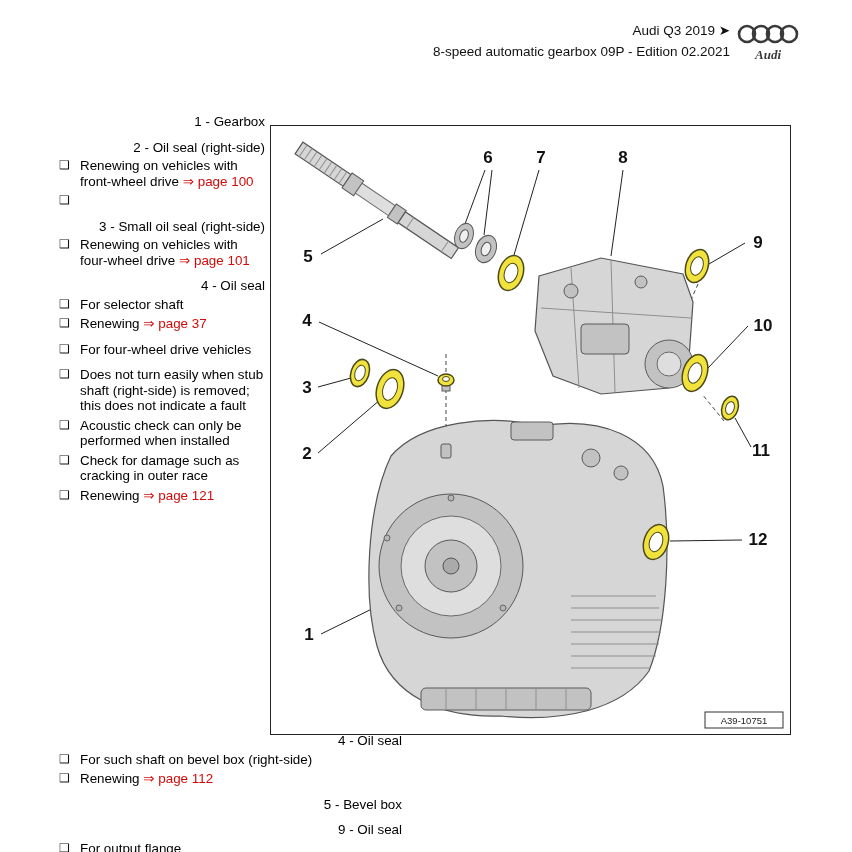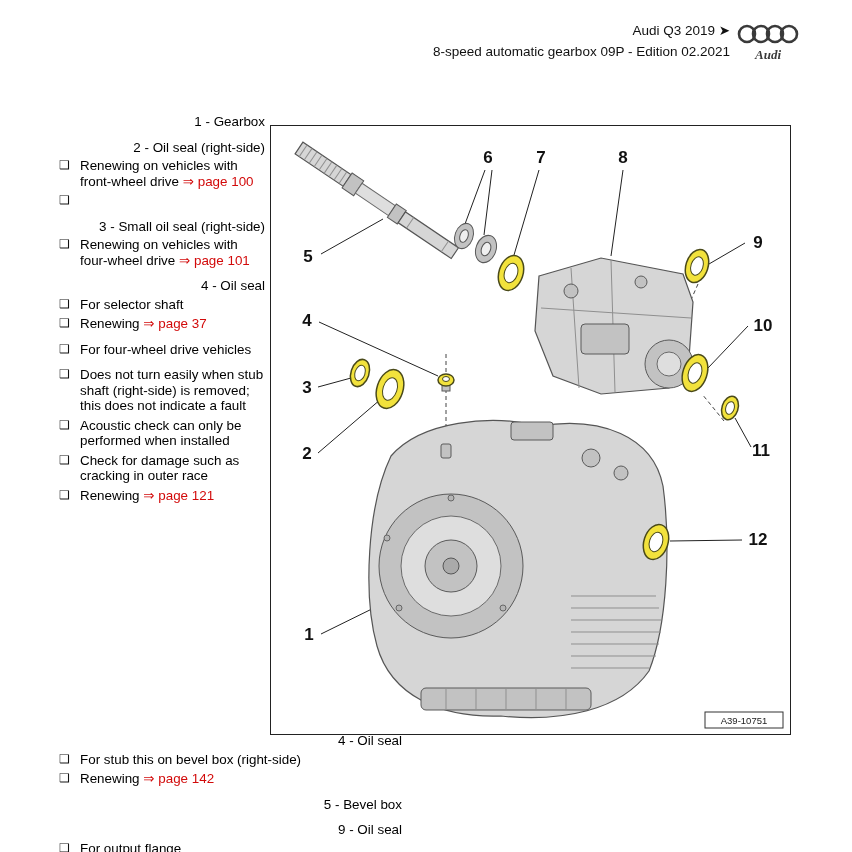--- a/index.html
+++ b/index.html
@@ -134,25 +134,25 @@
         <span class="note-body"><span>Renewing</span> <span class="ref-arrow">⇒</span> <a class="page-ref">page 121</a></span>
       </div>
     </div>
   </div>
 
 <div class="parts-bottom" id="parts-bottom">
     <div class="part">
       <div class="part-title">4 - Oil seal</div>
       <div class="subitem">
         <span class="bullet">❑</span>
-        <span class="note-body"><span>For stub this on bevel box (right-side)</span></span>
-      </div>
-      <div class="subitem">
-        <span class="bullet">❑</span>
-        <span class="note-body"><span>Renewing</span> <span class="ref-arrow">⇒</span> <a class="page-ref">page 142</a></span>
+        <span class="note-body"><span>For such shaft on bevel box (right-side)</span></span>
+      </div>
+      <div class="subitem">
+        <span class="bullet">❑</span>
+        <span class="note-body"><span>Renewing</span> <span class="ref-arrow">⇒</span> <a class="page-ref">page 112</a></span>
       </div>
     </div>
     <div class="part">
       <div class="part-title">5 - Bevel box</div>
     </div>
     <div class="part">
       <div class="part-title">9 - Oil seal</div>
       <div class="subitem">
         <span class="bullet">❑</span>
         <span class="note-body"><span>For output flange</span></span>

